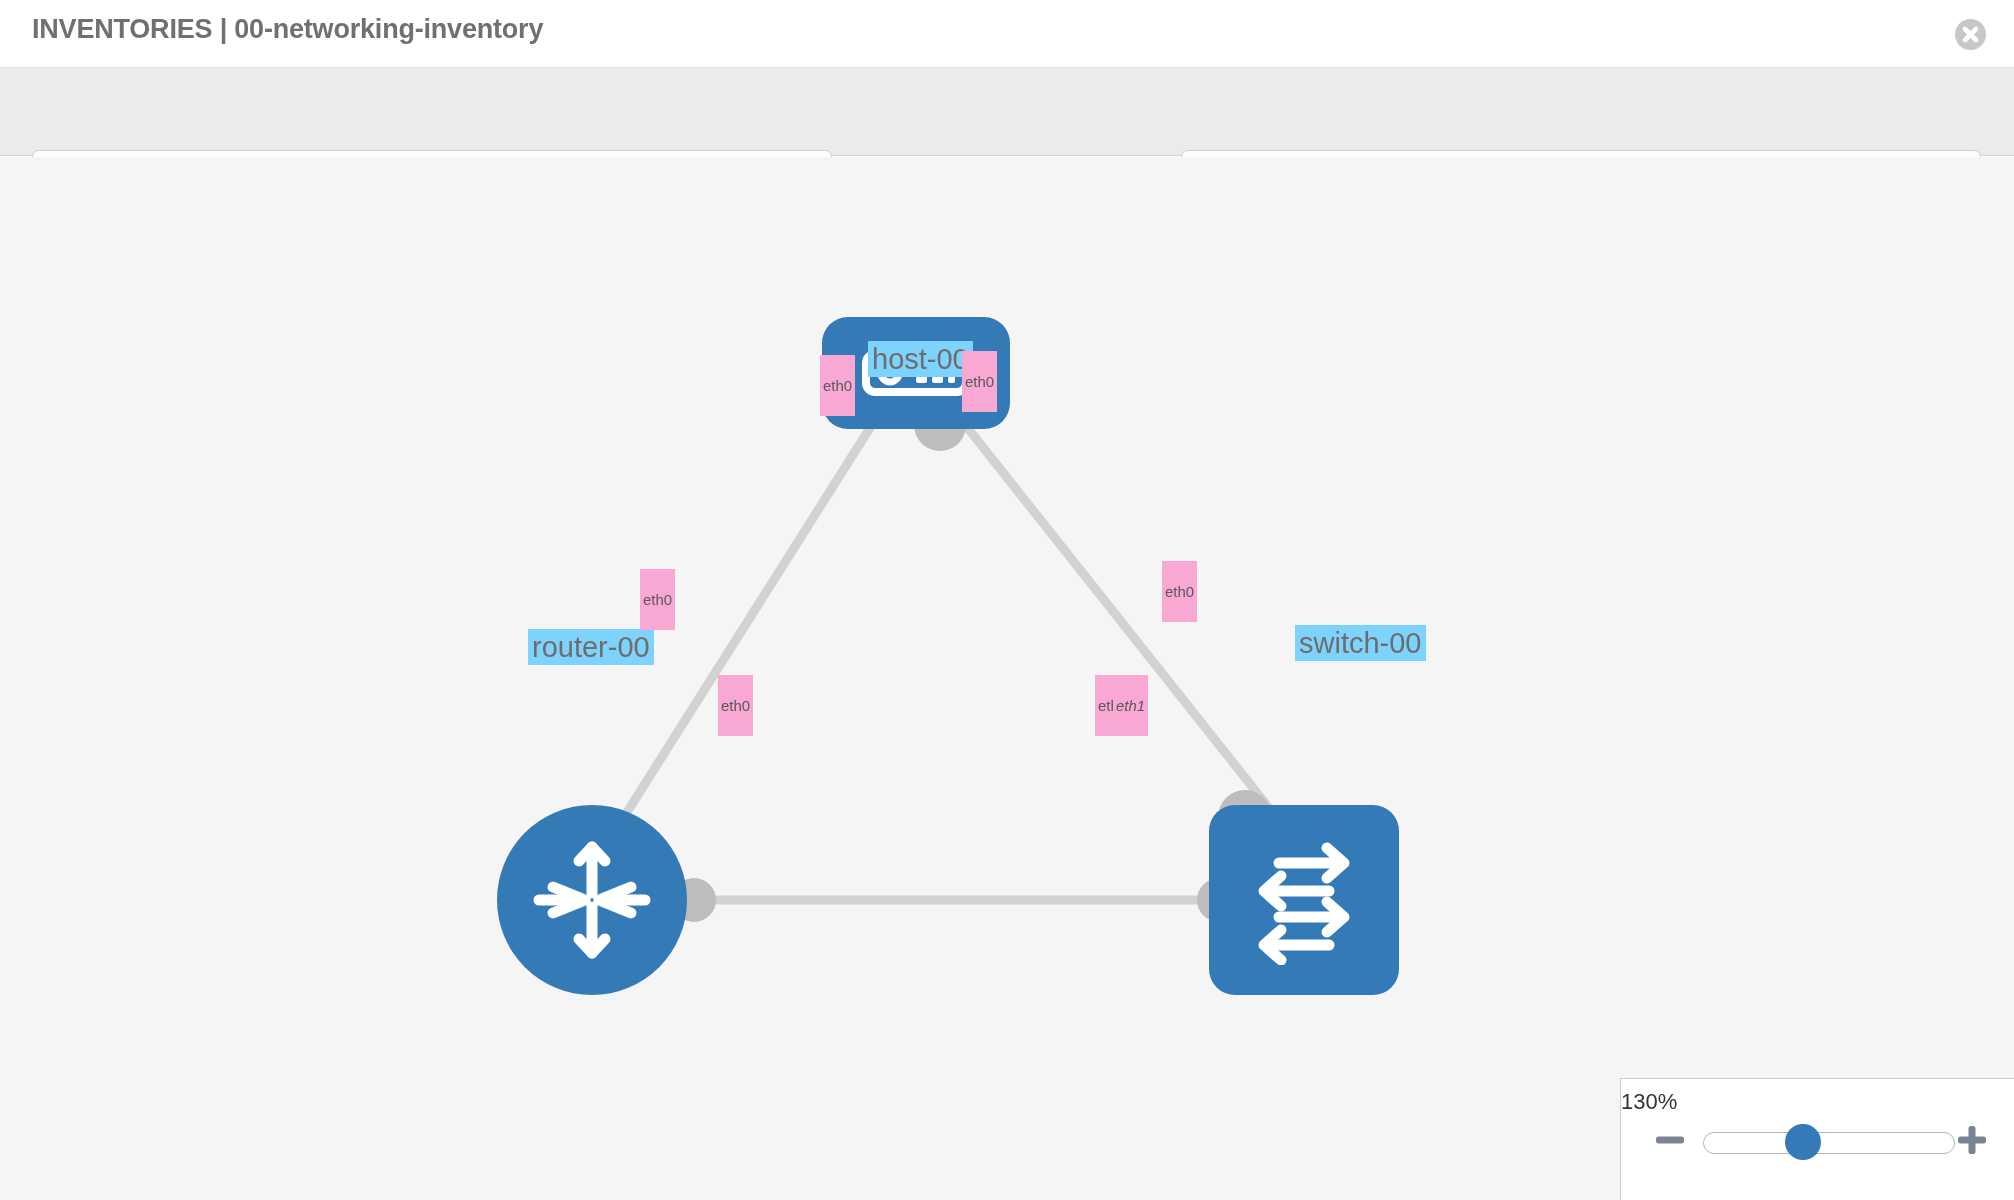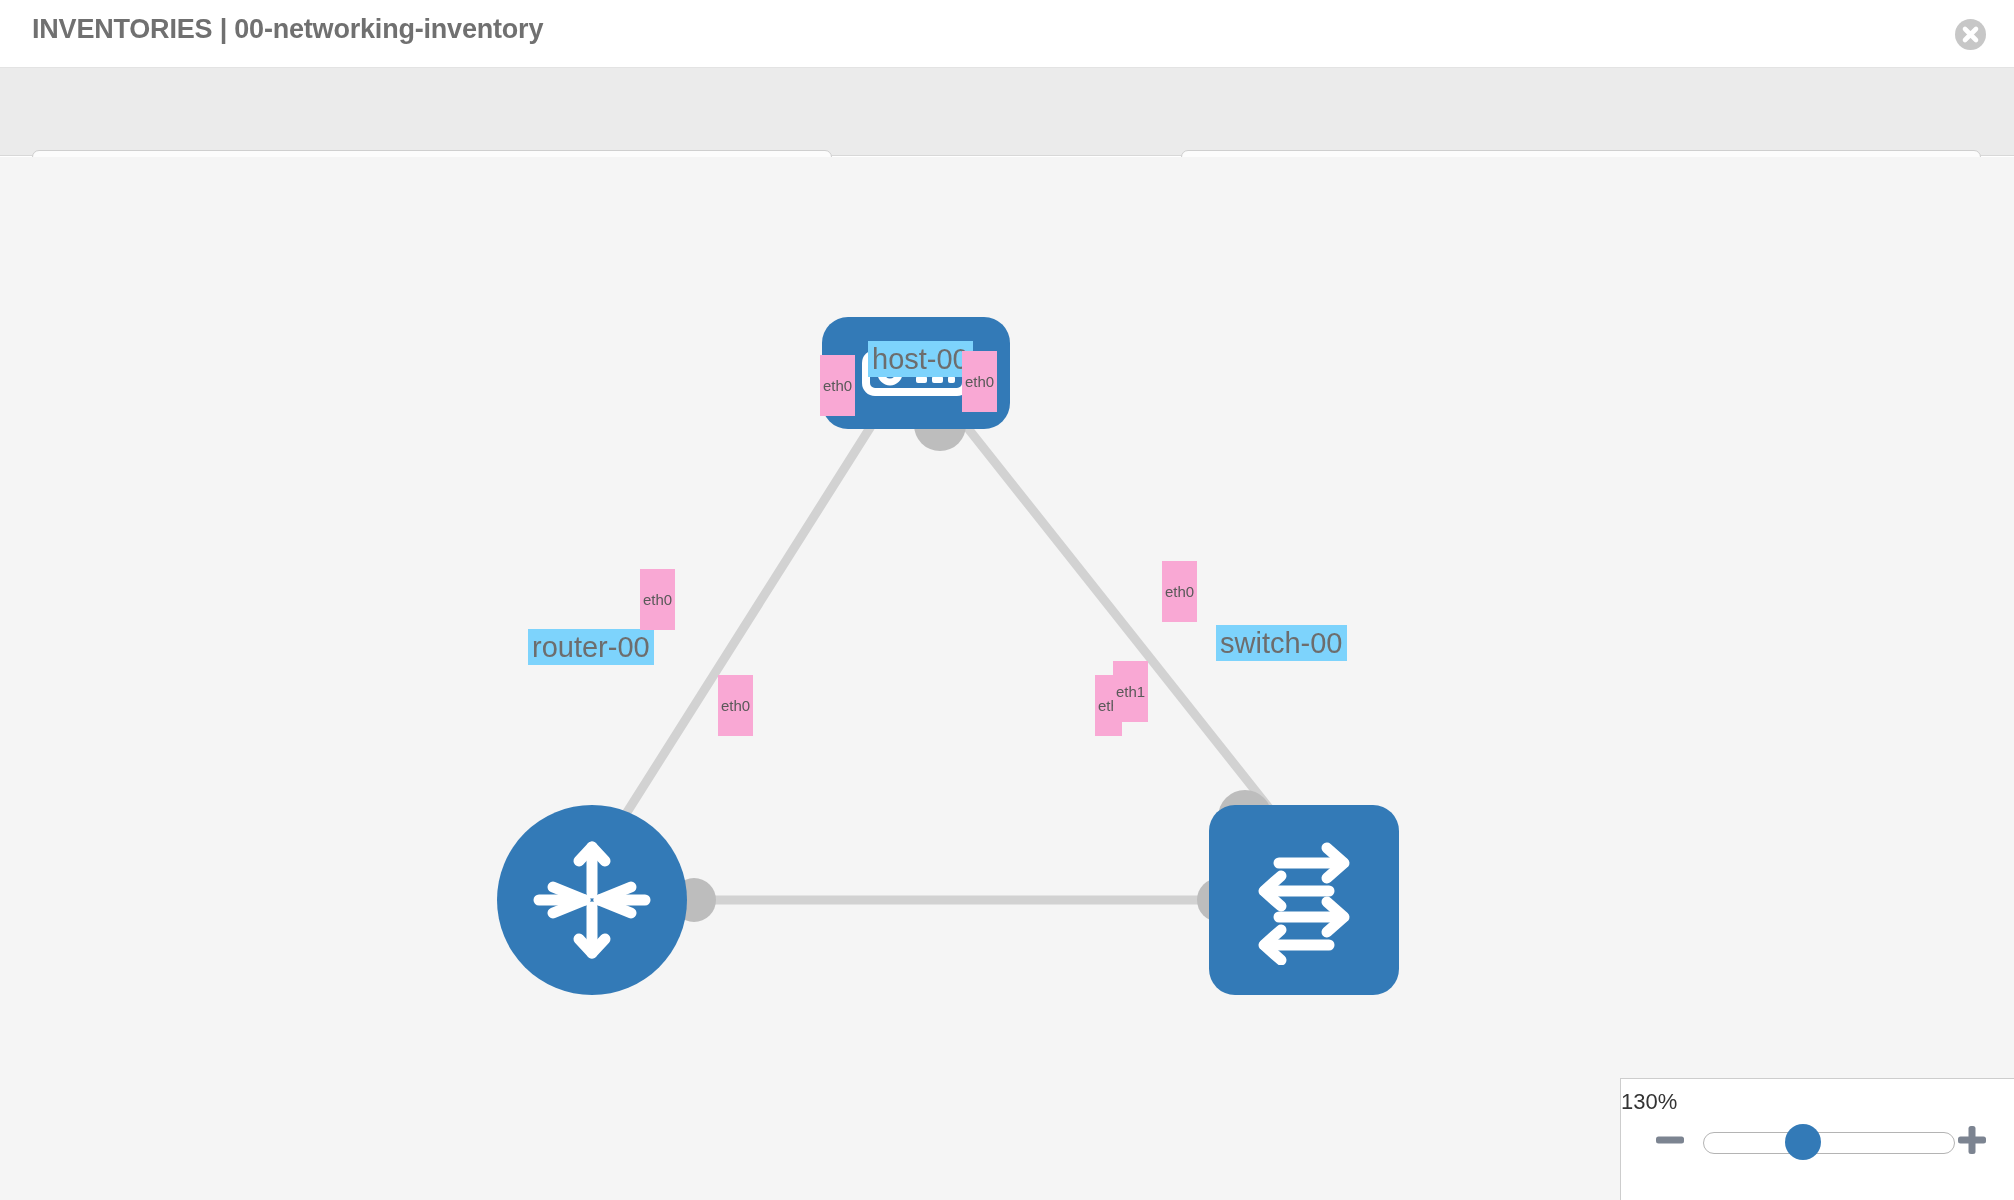--- a/index.html
+++ b/index.html
@@ -145,29 +145,29 @@
     color: #595959;
     font-size: 15px;
     line-height: 25px;
     padding: 18px 3px;
     white-space: nowrap;
     cursor: default;
   }
 
   #label-host   { left: 868px; top: 184px; }
   #label-router { left: 528px; top: 472px; }
-  #label-switch { left: 1216px; top: 468px; }
+  #label-switch { left: 1295px; top: 468px; }
 
   #iface-host-router { left: 820px; top: 198px; }
   #iface-host-switch { left: 962px; top: 194px; }
   #iface-router-host { left: 640px; top: 412px; }
   #iface-switch-host { left: 1162px; top: 404px; }
   #iface-router-sw   { left: 718px; top: 518px; }
   #iface-switch-rt-a { left: 1095px; top: 518px; }
-  #iface-switch-rt-b { left: 1113px; top: 504px; }
+  #iface-switch-rt-b { left: 1113px; top: 518px; font-style: italic; }
 
   
   .zoom-panel {
     position: absolute;
     left: 1620px; top: 1078px;
     width: 394px; height: 122px;
     background: #ffffff;
     border: 1px solid #cdcdcd;
     border-bottom: none;
     border-right: none;

